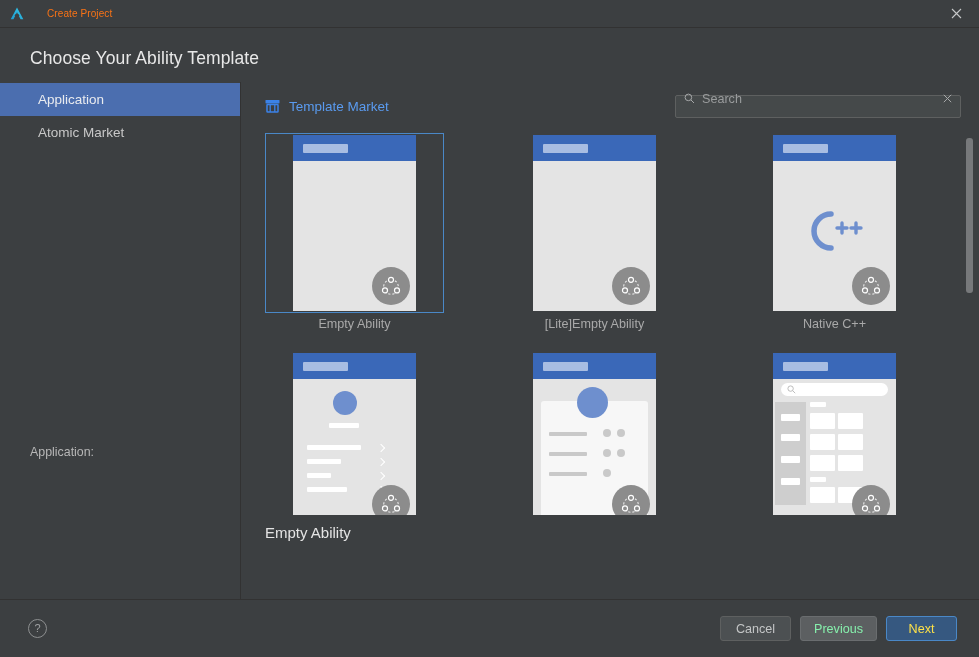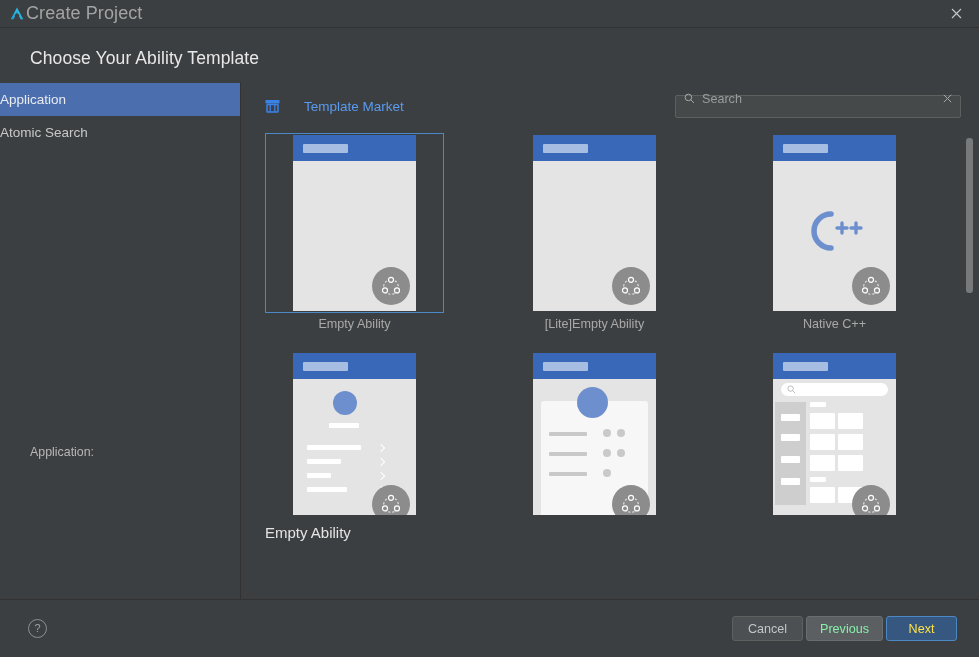--- a/index.html
+++ b/index.html
@@ -34,23 +34,23 @@
     align-items: center;
     padding-left: 8px;
     position: relative;
   }
   .app-logo {
     width: 18px;
     height: 18px;
     display: block;
   }
   .title-text {
-    margin-left: 0;
-    font-size: 18px;
-    color: #a3a3a3;
+    margin-left: 21px;
+    font-size: 10px;
+    color: #f97316;
     letter-spacing: .1px;
   }
   .close-btn {
     position: absolute;
     right: 0;
     top: 0;
     width: 46px;
     height: 27px;
     display: flex;
     align-items: center;
@@ -89,20 +89,21 @@
     flex-direction: column;
     position: relative;
   }
   .nav-list {
     padding-top: 1px;
   }
   .nav-item {
     height: 33px;
     display: flex;
     align-items: center;
+    padding-left: 38px;
     font-size: 13.5px;
     color: #c8c8c8;
   }
   .nav-item.selected {
     background: #4b6eaf;
     color: #e9ebef;
   }
   .left-desc {
     position: absolute;
     left: 30px;
@@ -125,21 +126,21 @@
   .market-row {
     height: 48px;
     min-height: 48px;
     display: flex;
     align-items: center;
     padding: 0 18px 0 24px;
   }
   .market-link {
     display: flex;
     align-items: center;
-    gap: 24px;
+    gap: 9px;
     color: #5a9bf0;
     font-size: 13.5px;
   }
   .store-icon { display: block; }
   .search-box {
     margin-left: auto;
     width: 286px;
     height: 23px;
     background: #45494a;
     border: 1px solid #5e6060;
@@ -310,21 +311,21 @@
     color: #9fa1a2;
     font-size: 11px;
     display: flex;
     align-items: center;
     justify-content: center;
     line-height: 1;
   }
   .btns {
     margin-left: auto;
     display: flex;
-    gap: 3px;
+    gap: 9px;
   }
   .btn {
     height: 25px;
     min-width: 71px;
     padding: 0 13px;
     box-sizing: border-box;
     border-radius: 3px;
     font-size: 12.6px;
     display: flex;
     align-items: center;
@@ -374,21 +375,21 @@
     <div class="page-title">Choose Your Ability Template</div>
 
     <div class="content">
 
       <div class="left-panel">
         <div class="nav-list">
           <div class="nav-item selected">
             <span>Application</span>
           </div>
           <div class="nav-item">
-            <span>Atomic Search</span>
+            <span>Atomic Market</span>
           </div>
         </div>
         <div class="left-desc">
           <div>Application:</div>
           <div class="gap"></div>
         </div>
       </div>
 
       <div class="right-panel">
 

